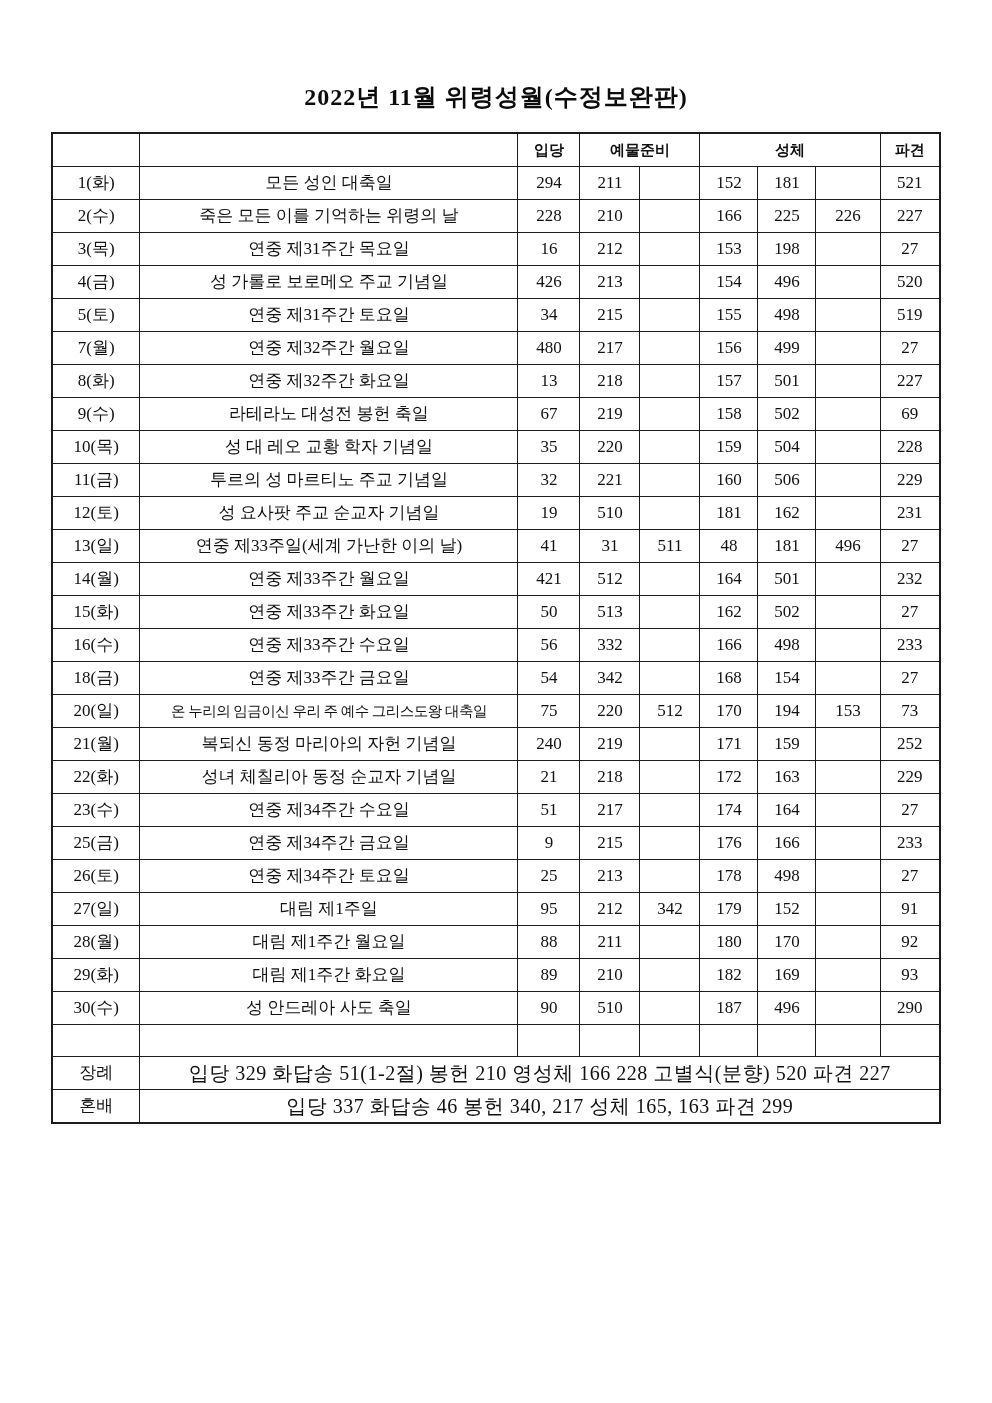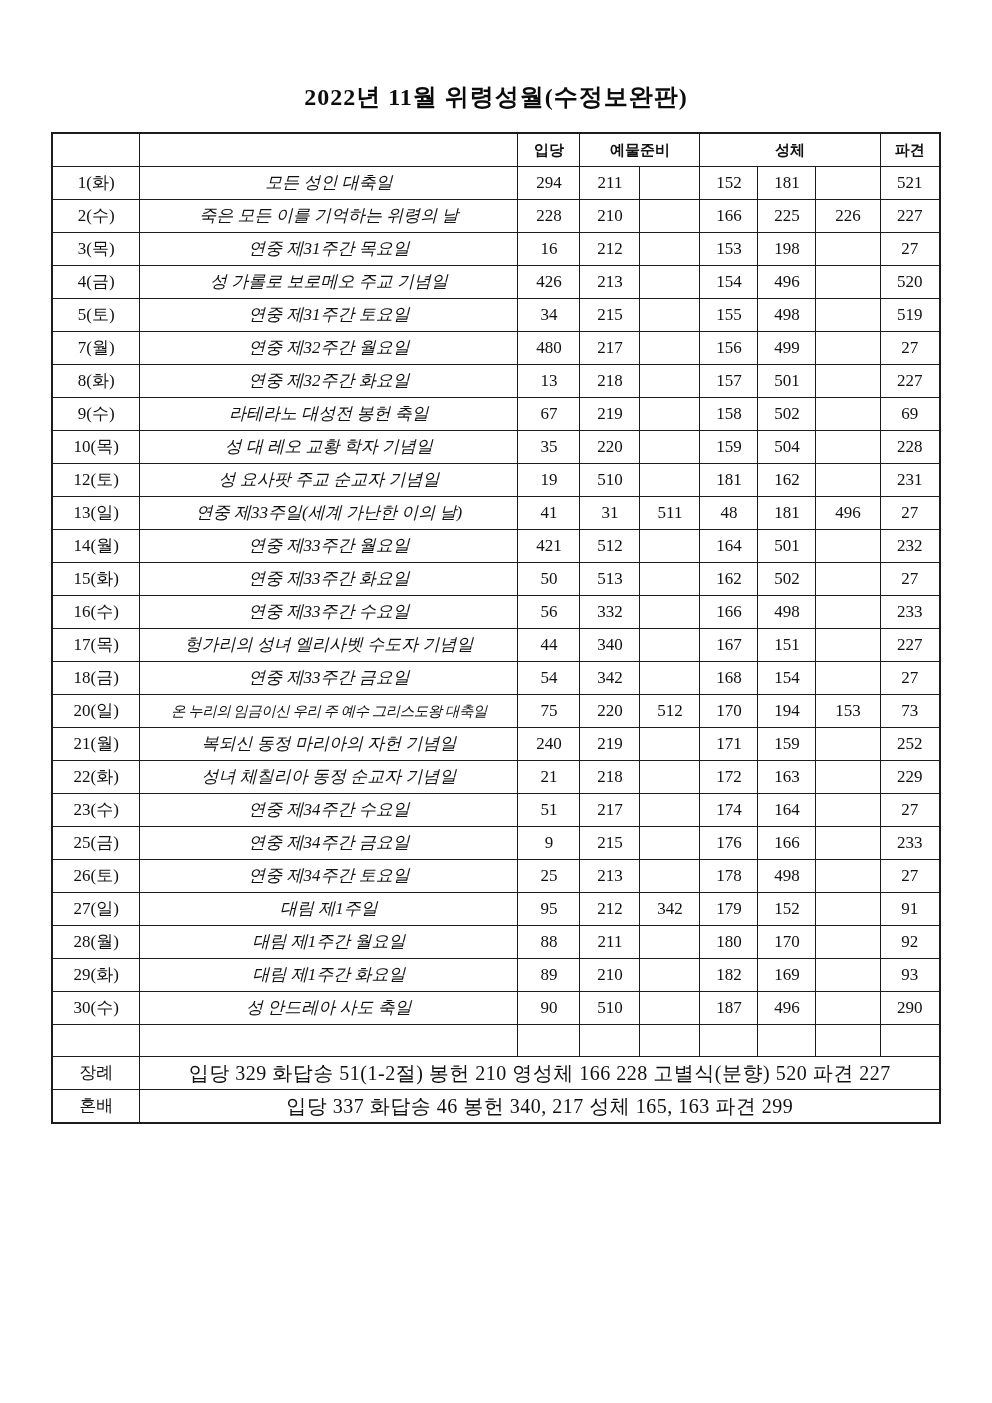--- a/index.html
+++ b/index.html
@@ -44,21 +44,21 @@
     font-size: 17px;
     line-height: 32px;
     white-space: nowrap;
     overflow: hidden;
     box-sizing: border-box;
   }
   .hymn-table th {
     font-weight: bold;
     font-size: 15px;
   }
-  .hymn-table td.feast { font-size: 17px; font-style: italic; }
+  .hymn-table td.feast { font-size: 17px; }
   .hymn-table td.feast.tight { font-size: 14.5px; letter-spacing: -0.5px; }
   .hymn-table td.footer-text { font-size: 20px; letter-spacing: 0.5px; }
 </style>
 </head>
 <body>
 
 <div class="page">
   <h1 class="title">2022년 11월 위령성월(수정보완판)</h1>
 
   <table class="hymn-table">
@@ -177,20 +177,31 @@
           <td class="feast">성 대 레오 교황 학자 기념일</td>
           <td>35</td>
           <td>220</td>
           <td></td>
           <td>159</td>
           <td>504</td>
           <td></td>
           <td>228</td>
         </tr>
         <tr>
+          <td>11(금)</td>
+          <td class="feast">투르의 성 마르티노 주교 기념일</td>
+          <td>32</td>
+          <td>221</td>
+          <td></td>
+          <td>160</td>
+          <td>506</td>
+          <td></td>
+          <td>229</td>
+        </tr>
+        <tr>
           <td>12(토)</td>
           <td class="feast">성 요사팟 주교 순교자 기념일</td>
           <td>19</td>
           <td>510</td>
           <td></td>
           <td>181</td>
           <td>162</td>
           <td></td>
           <td>231</td>
         </tr>
@@ -230,31 +241,20 @@
         <tr>
           <td>16(수)</td>
           <td class="feast">연중 제33주간 수요일</td>
           <td>56</td>
           <td>332</td>
           <td></td>
           <td>166</td>
           <td>498</td>
           <td></td>
           <td>233</td>
-        </tr>
-        <tr>
-          <td>17(목)</td>
-          <td class="feast">헝가리의 성녀 엘리사벳 수도자 기념일</td>
-          <td>44</td>
-          <td>340</td>
-          <td></td>
-          <td>167</td>
-          <td>151</td>
-          <td></td>
-          <td>227</td>
         </tr>
         <tr>
           <td>18(금)</td>
           <td class="feast">연중 제33주간 금요일</td>
           <td>54</td>
           <td>342</td>
           <td></td>
           <td>168</td>
           <td>154</td>
           <td></td>

